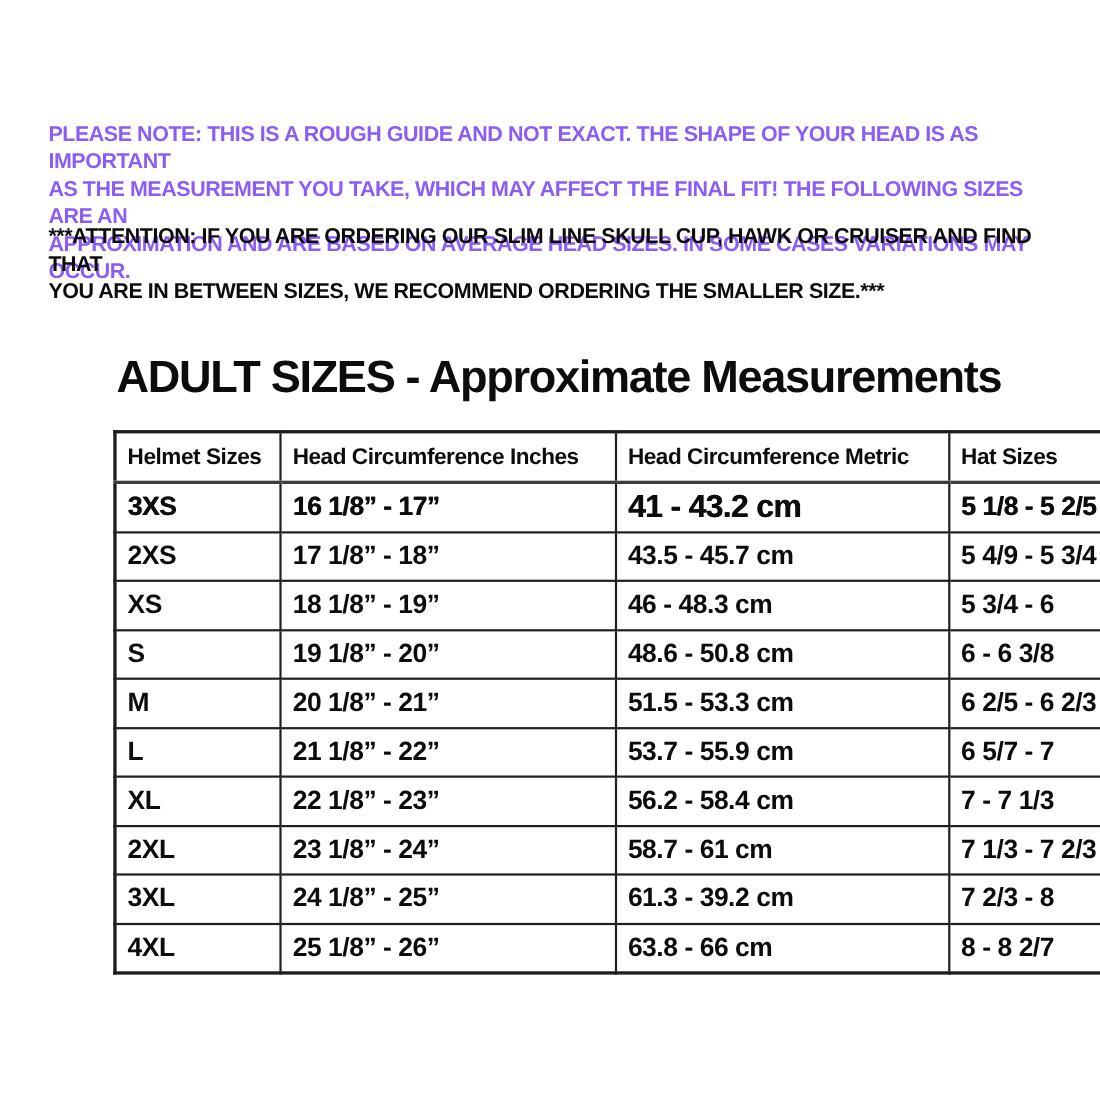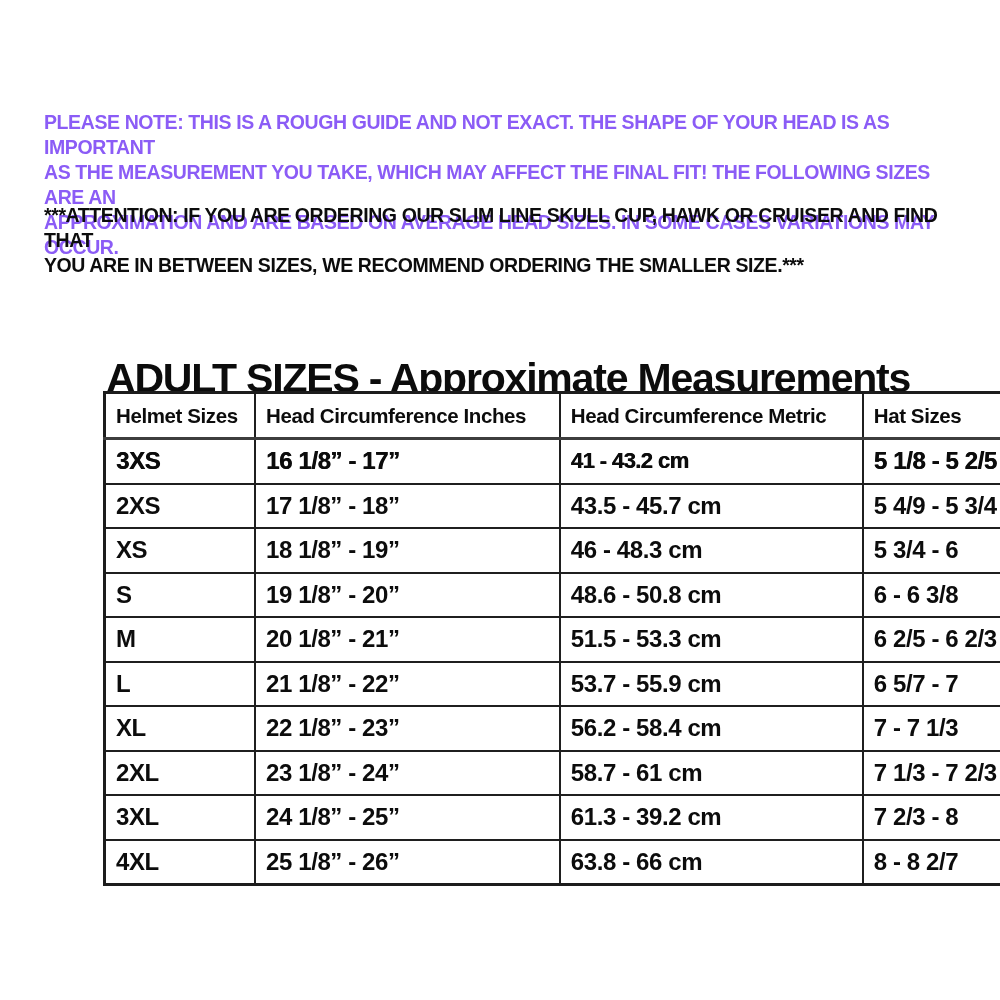--- a/index.html
+++ b/index.html
@@ -46,21 +46,20 @@
   .page-title {
     position: absolute;
     left: 106px;
     top: 318px;
     width: 860px;
     font-size: 41px;
     line-height: 48px;
     font-weight: 700;
     letter-spacing: -1.2px;
     color: #0c0c0c;
-    margin-top: 36px;
   }
   table.size-table {
     position: absolute;
     left: 103px;
     top: 391px;
     width: 910px;
     border-collapse: collapse;
     table-layout: fixed;
     border: 3px solid #1c1c1c;
     background: #ffffff;
@@ -88,21 +87,21 @@
   table.size-table td {
     height: 42.5px;
     font-size: 24px;
     font-weight: 700;
     letter-spacing: -0.4px;
   }
   tr.emph td {
     text-shadow: 0.5px 0 0 currentColor;
   }
   tr.emph td.metric-cell {
-    font-size: 22px;
+    font-size: 29px;
     letter-spacing: -0.6px;
   }
 </style>
 </head>
 <body>
 
 <div class="page">
 
   <div class="note-block">PLEASE NOTE: THIS IS A ROUGH GUIDE AND NOT EXACT. THE SHAPE OF YOUR HEAD IS AS IMPORTANT
 AS THE MEASUREMENT YOU TAKE, WHICH MAY AFFECT THE FINAL FIT! THE FOLLOWING SIZES ARE AN

